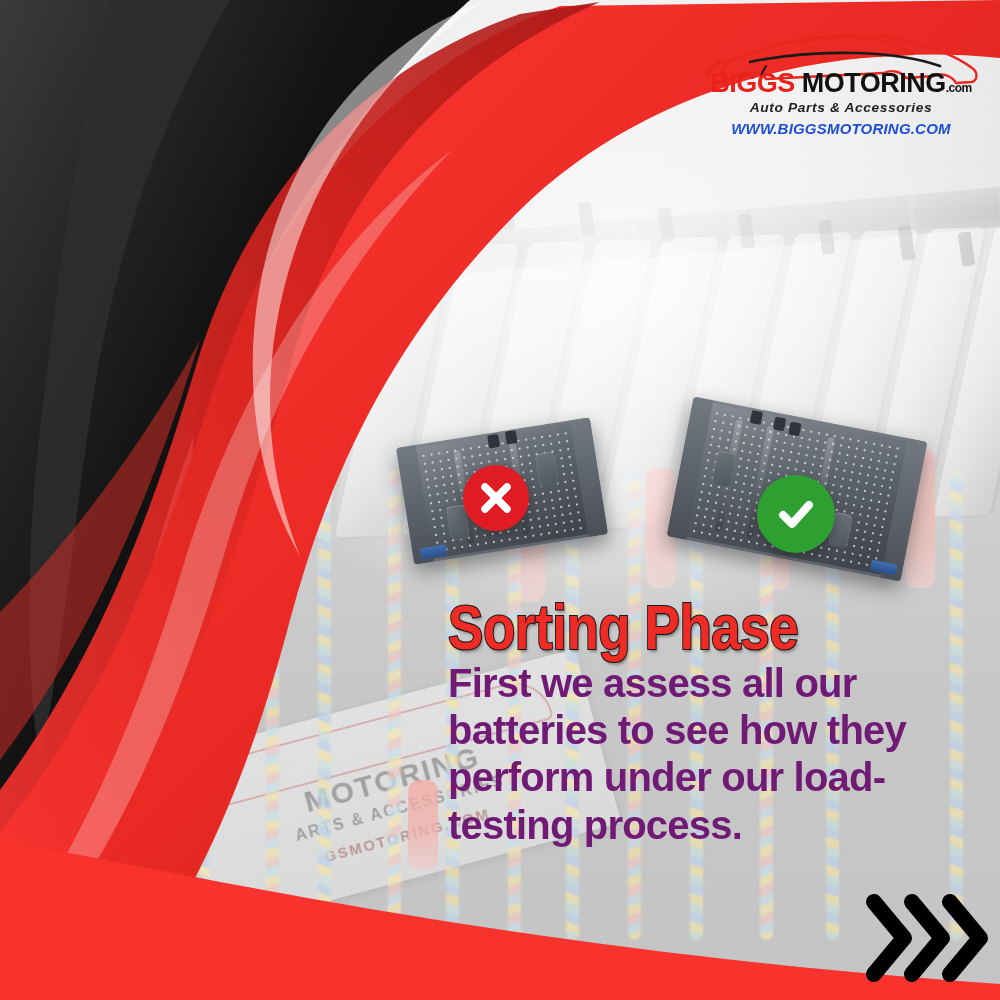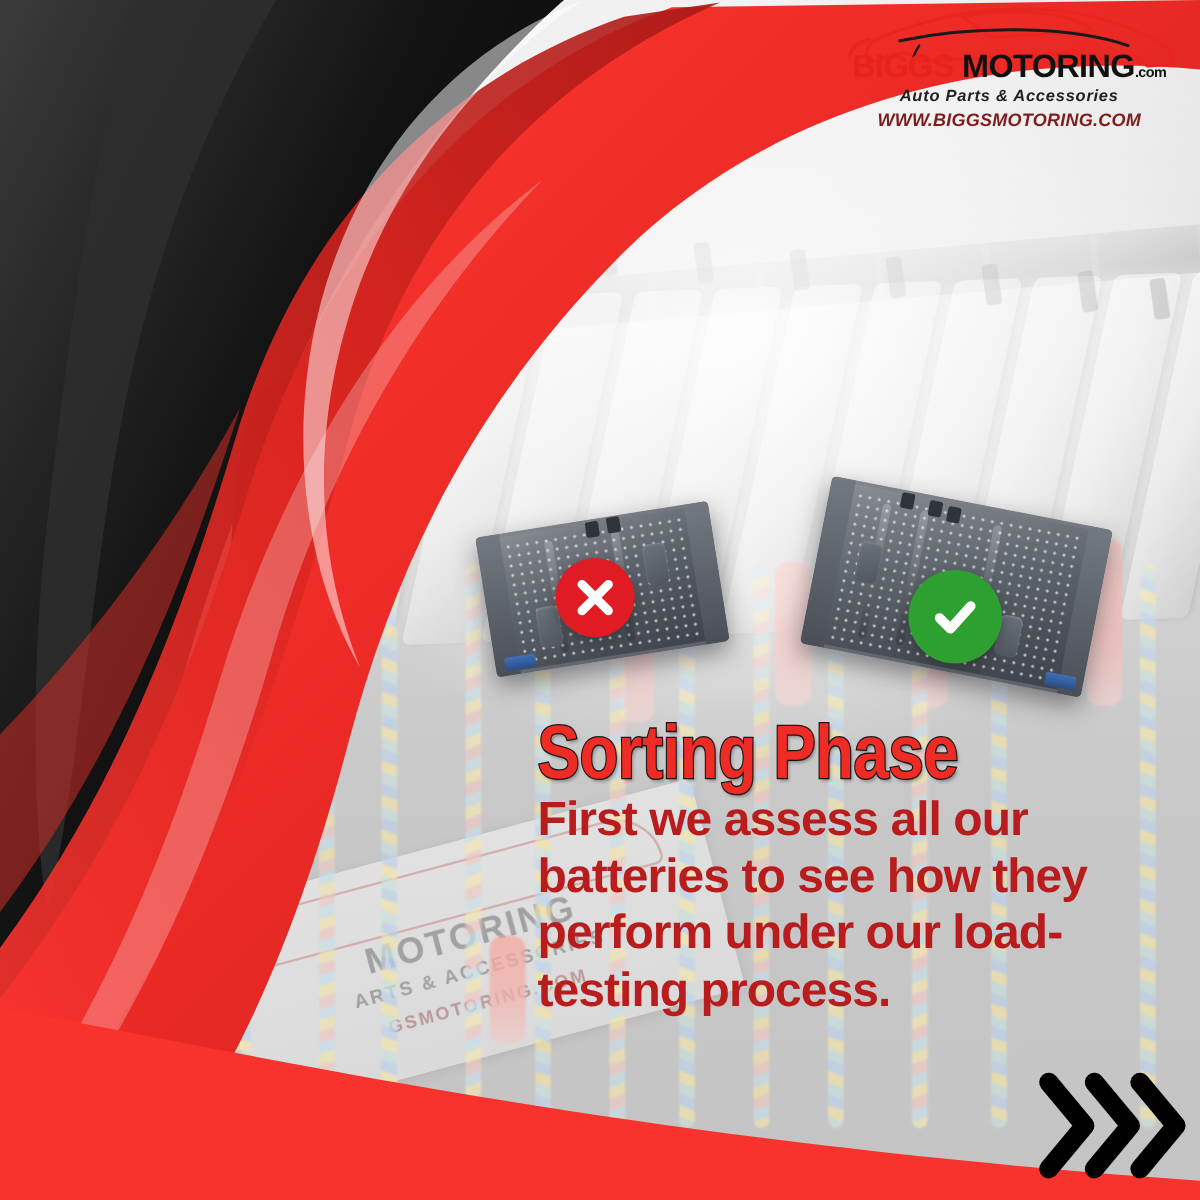--- a/index.html
+++ b/index.html
@@ -64,32 +64,32 @@
   .badge-inner{position:absolute;left:30px;top:30px;right:30px;bottom:30px;border-radius:50%;
     background:radial-gradient(circle at 38% 26%, #17202a 0%, #101820 45%, #05080c 100%);
     box-shadow:inset 0 4px 14px rgba(255,255,255,.06), 0 5px 16px rgba(0,0,0,.55);
     display:flex;flex-direction:column;align-items:center;justify-content:center;}
   .badge-step{color:#eef1f3;font-size:30px;letter-spacing:4px;font-weight:400;
     margin-top:-6px;line-height:1;}
   .badge-num{color:#ffffff;font-size:96px;font-weight:bold;line-height:1;
     margin-top:14px;letter-spacing:1px;transform:scaleX(.86);}
 
   
-  .logo{position:absolute;left:700px;top:2px;width:282px;height:100px;}
+  .logo{position:absolute;left:700px;top:30px;width:282px;height:100px;}
   .logo-car{position:absolute;left:6px;top:0;width:276px;height:62px;}
   .logo-main{position:absolute;left:0;top:40px;width:282px;text-align:center;
     font-size:27px;font-weight:bold;letter-spacing:-.5px;white-space:nowrap;line-height:1;}
   .lg-biggs{color:#e8221c;}
   .lg-motoring{color:#111;}
   .lg-dotcom{color:#111;font-size:12px;}
   .logo-sub{position:absolute;left:0;top:70px;width:282px;text-align:center;
     font-size:13.5px;color:#222;font-weight:bold;letter-spacing:.6px;font-style:italic;
     transform:scaleX(1.02);}
   .logo-url{position:absolute;left:0;top:90px;width:282px;text-align:center;
-    font-size:15px;color:#7f1d1d;font-weight:bold;font-style:italic;letter-spacing:.2px;}
+    font-size:15px;color:#1d4ed8;font-weight:bold;font-style:italic;letter-spacing:.2px;}
 
   
   .module{position:absolute;border-radius:4px;
     background:linear-gradient(165deg,#8e939a 0%,#787d84 18%,#5d636b 45%,#4b5058 72%,#3c4149 100%);
     box-shadow:0 8px 20px rgba(40,40,45,.5), inset 0 0 0 3px rgba(120,126,134,.55);
     overflow:hidden;}
   .mod-dots{position:absolute;inset:8px 22px 8px 22px;
     background-image:radial-gradient(circle, rgba(235,238,242,.85) 1.1px, rgba(0,0,0,0) 1.4px);
     background-size:8px 8px;opacity:.85;}
   .mod-groove{position:absolute;top:10%;height:80%;width:7px;
@@ -107,21 +107,21 @@
     box-shadow:0 4px 12px rgba(0,0,0,.3);}
   .status svg{display:block;}
 
   
   .headline{position:absolute;left:448px;top:596px;
     font-size:63px;font-weight:bold;color:#ef2b26;line-height:1;
     letter-spacing:-.5px;transform:scaleX(.84);transform-origin:left center;
     -webkit-text-stroke:2.2px #1a1a1a;paint-order:stroke fill;
     text-shadow:2px 3px 3px rgba(0,0,0,.32);white-space:nowrap;}
   .body-copy{position:absolute;left:448px;top:660px;width:468px;
-    font-size:40px;font-weight:bold;color:#b91c1c;line-height:1.18;letter-spacing:-.8px;}
+    font-size:40px;font-weight:bold;color:#701a75;line-height:1.18;letter-spacing:-.8px;}
 
   
   .chevrons{position:absolute;left:860px;top:888px;width:130px;height:100px;}
 </style>
 </head>
 <body>
 
 <div id="stage">
 
   <div class="bg-base"></div>

